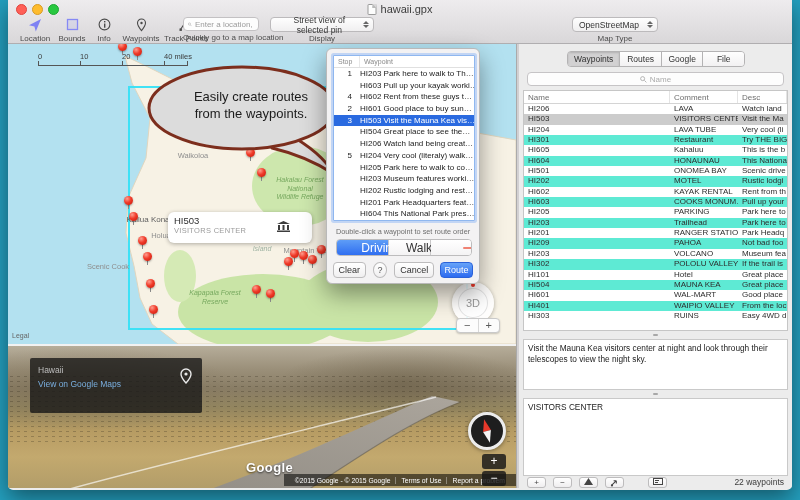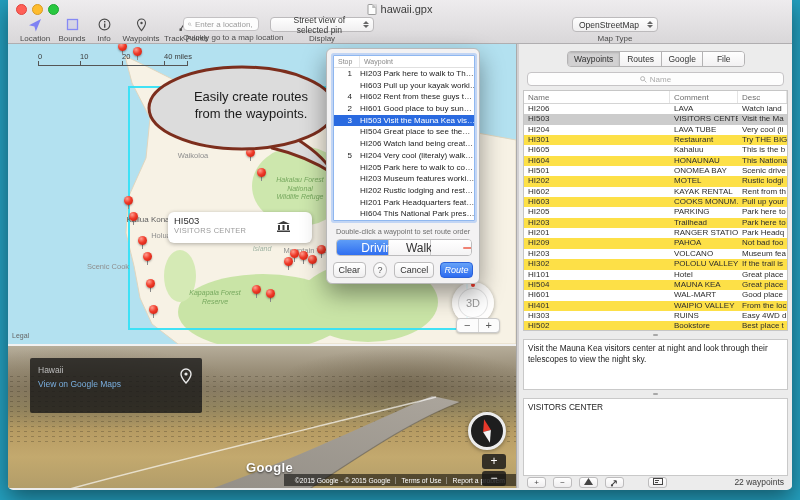--- a/index.html
+++ b/index.html
@@ -90,21 +90,21 @@
   .seg:last-child{border-right:none;gap:30px;}
   .seg.selected{background:linear-gradient(#5e9df7,#2f6ef0);color:#fff;}
   .seg-driving{width:52px;}.seg-walking{width:42px;align-items:center;}.seg-line{flex:1;}
   .line-glyph{width:13px;height:2px;background:#f08273;border-radius:1px;}
   #dbuttons{position:absolute;left:0;top:212px;width:100%;height:17px;display:flex;align-items:center;padding:0 6px;}
   .dbtn{height:16px;border:1px solid #bdbcbd;border-radius:4px;background:linear-gradient(#fff,#f0eff0);
     font-size:9px;color:#333;display:flex;align-items:center;justify-content:center;}
   #btn-clear{width:36px;}
   #btn-help{width:16px;border-radius:50%;margin-left:7px;color:#555;}
   #btn-cancel{width:44px;margin-left:7px;}
-  #btn-route{width:36px;margin-left:6px;background:linear-gradient(#66a3f8,#2d6bf0);border-color:#2b62d9;color:#fff;font-style:italic;}
+  #btn-route{width:36px;margin-left:6px;background:linear-gradient(#66a3f8,#2d6bf0);border-color:#2b62d9;color:#fff;}
   
   #streetview{position:absolute;left:0;top:344px;width:508px;height:144px;overflow:hidden;border-top:2px solid #f2f2f2;
     background:
       radial-gradient(180px 50px at 78% 26%,rgba(90,78,56,.45) 0%,rgba(90,78,56,0) 70%),
       radial-gradient(220px 60px at 15% 30%,rgba(120,106,80,.5) 0%,rgba(120,106,80,0) 70%),
       linear-gradient(180deg,#b6ad9a 0%,#9b907a 16%,#897d65 30%,#94865f 44%,#b79c63 60%,#c3a96e 78%,#b29d69 100%);}
   #sv-speckle{position:absolute;left:0;top:28px;width:100%;height:70px;opacity:.3;
     background-image:radial-gradient(rgba(45,38,24,.9) 1px,transparent 1.4px);background-size:7px 5px;}
   #sv-road{position:absolute;left:0;top:0;}
   #sv-card{position:absolute;left:22px;top:12px;width:172px;height:55px;background:rgba(22,22,22,.78);
@@ -140,21 +140,21 @@
   .tab.selected{background:#d2d1d2;box-shadow:inset 0 1px 2px rgba(0,0,0,.15);}
   #psearch{position:absolute;left:8px;top:28px;width:257px;height:14px;background:#fdfdfd;border:1px solid #c6c4c6;
     border-radius:4px;display:flex;align-items:center;justify-content:center;gap:3px;font-size:8px;color:#ababab;}
   #ptable{position:absolute;left:4px;top:46px;width:265px;height:241px;background:#fff;border:1px solid #c6c6c6;
     overflow:hidden;}
   #thead{height:13px;border-bottom:1px solid #d4d4d4;display:flex;font-size:8px;color:#6e6e6e;background:#fff;}
   #thead span{line-height:13px;padding-left:4px;border-right:1px solid #e4e4e4;}
   .c-name{width:146px;}.c-comment{width:68px;}.c-desc{flex:1;}
   .trow{height:10.35px;line-height:10.35px;display:flex;font-size:8px;color:#2c2c2c;}
   .trow span{padding-left:4px;white-space:nowrap;overflow:hidden;}
-  .trow.alt{background:#fde047;}
+  .trow.alt{background:#5eead4;}
   .trow.selected{background:#ccc;}
   .splitter{position:absolute;left:0;width:100%;height:8px;background:#ececec;display:flex;align-items:center;
     justify-content:center;}
   .splitter i{width:5px;height:2px;border-radius:1px;background:#a8a8a8;}
   #pdesc{position:absolute;left:4px;top:295px;width:265px;height:51px;background:#fff;border:1px solid #c9c9c9;
     font-size:8.3px;color:#222;padding:3px 4px;line-height:10.5px;}
   #pcomment{position:absolute;left:4px;top:354px;width:265px;height:78px;background:#fff;border:1px solid #c9c9c9;
     font-size:8.3px;color:#222;padding:3px 4px;}
   #split1{top:287px;}#split2{top:346px;}
   #pbar{position:absolute;left:0;top:432px;width:100%;height:12px;display:flex;align-items:center;padding:0 8px;gap:7px;}
@@ -606,25 +606,20 @@
           <div class="trow alt">
             <span class="c-name">HI401</span>
             <span class="c-comment">WAIPIO VALLEY</span>
             <span class="c-desc">From the loc</span>
           </div>
           <div class="trow">
             <span class="c-name">HI303</span>
             <span class="c-comment">RUINS</span>
             <span class="c-desc">Easy 4WD d</span>
           </div>
-          <div class="trow alt">
-            <span class="c-name">HI502</span>
-            <span class="c-comment">Bookstore</span>
-            <span class="c-desc">Best place t</span>
-          </div>
         </div>
     </div>
     <div class="splitter" id="split1">
         <i></i>
       </div>
     <div id="pdesc">Visit the Mauna Kea visitors center at night and look through their telescopes to view the night sky.</div>
     <div class="splitter" id="split2">
         <i></i>
       </div>
     <div id="pcomment">VISITORS CENTER</div>

